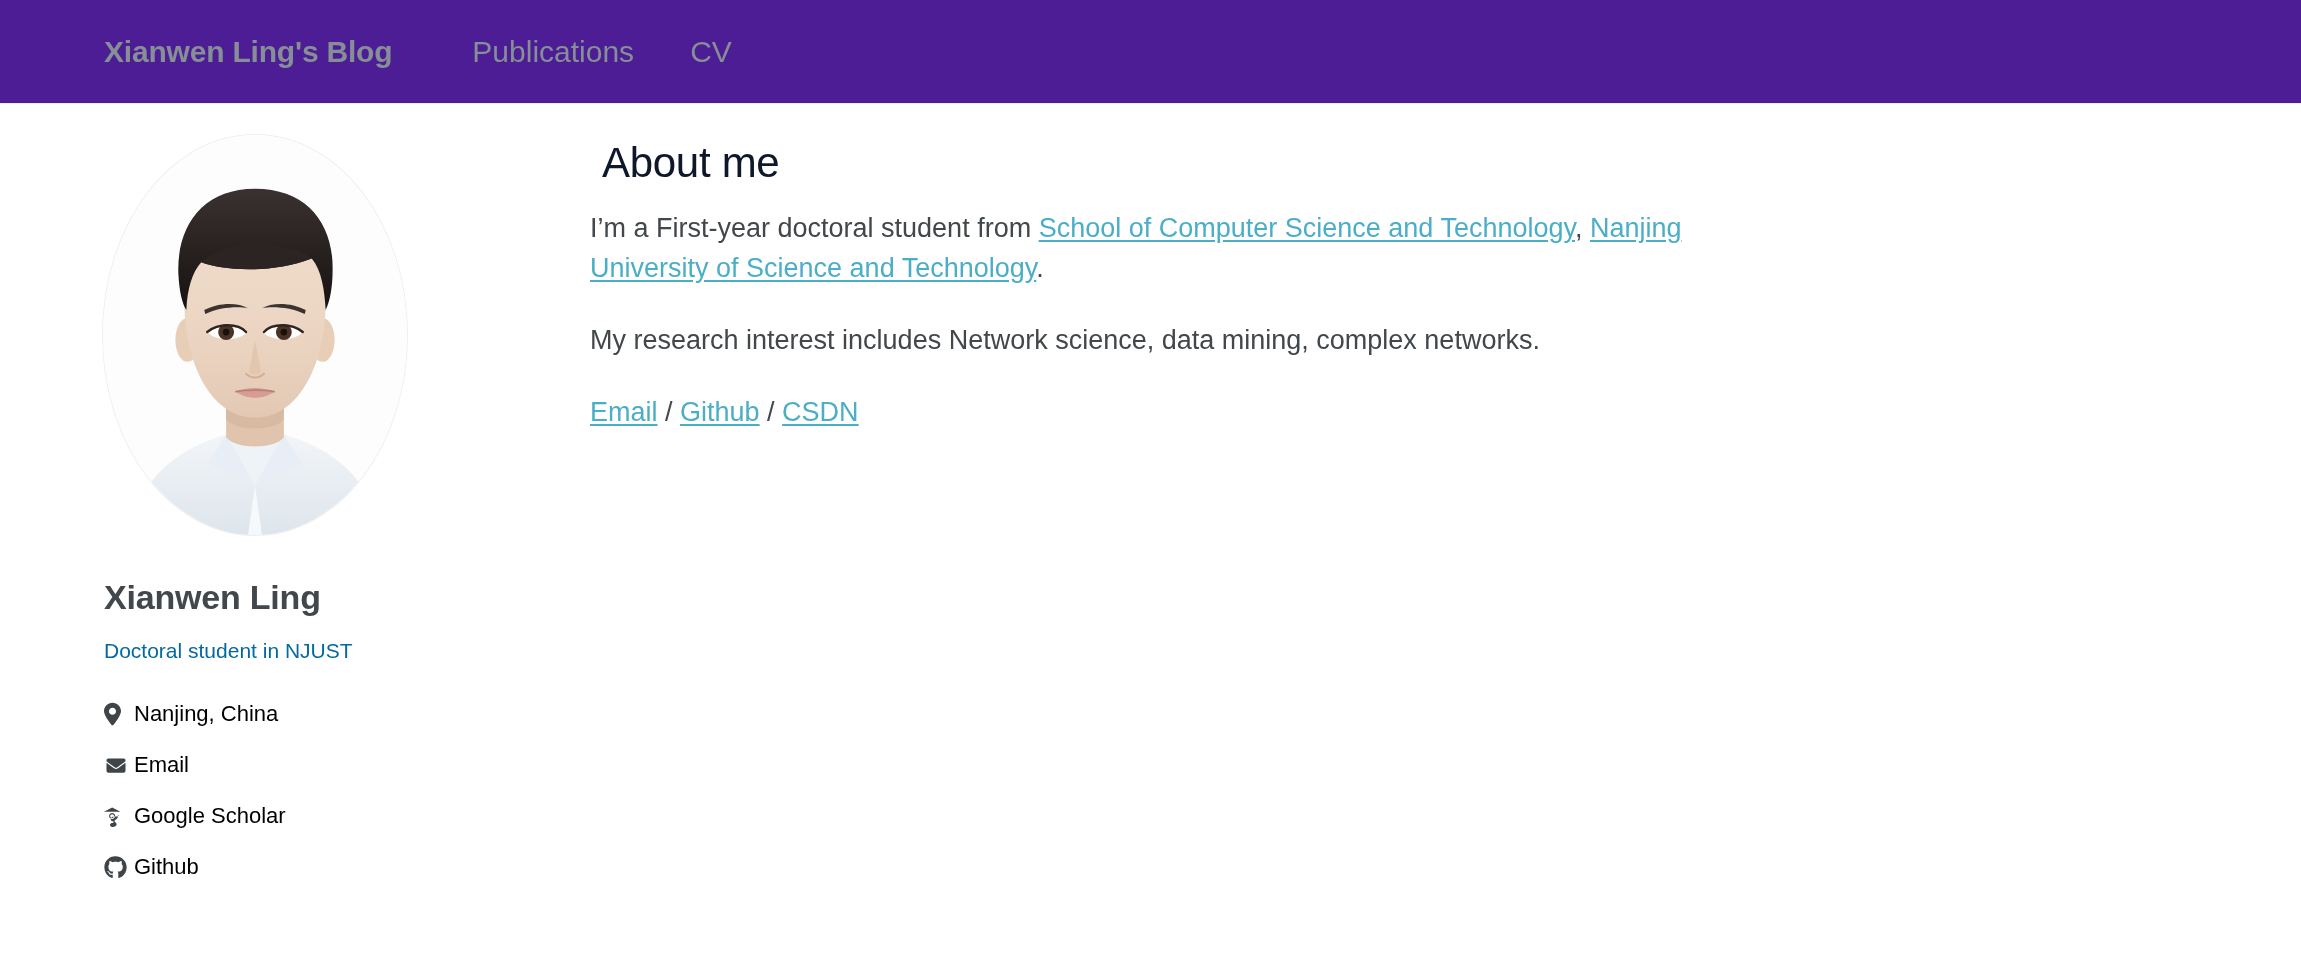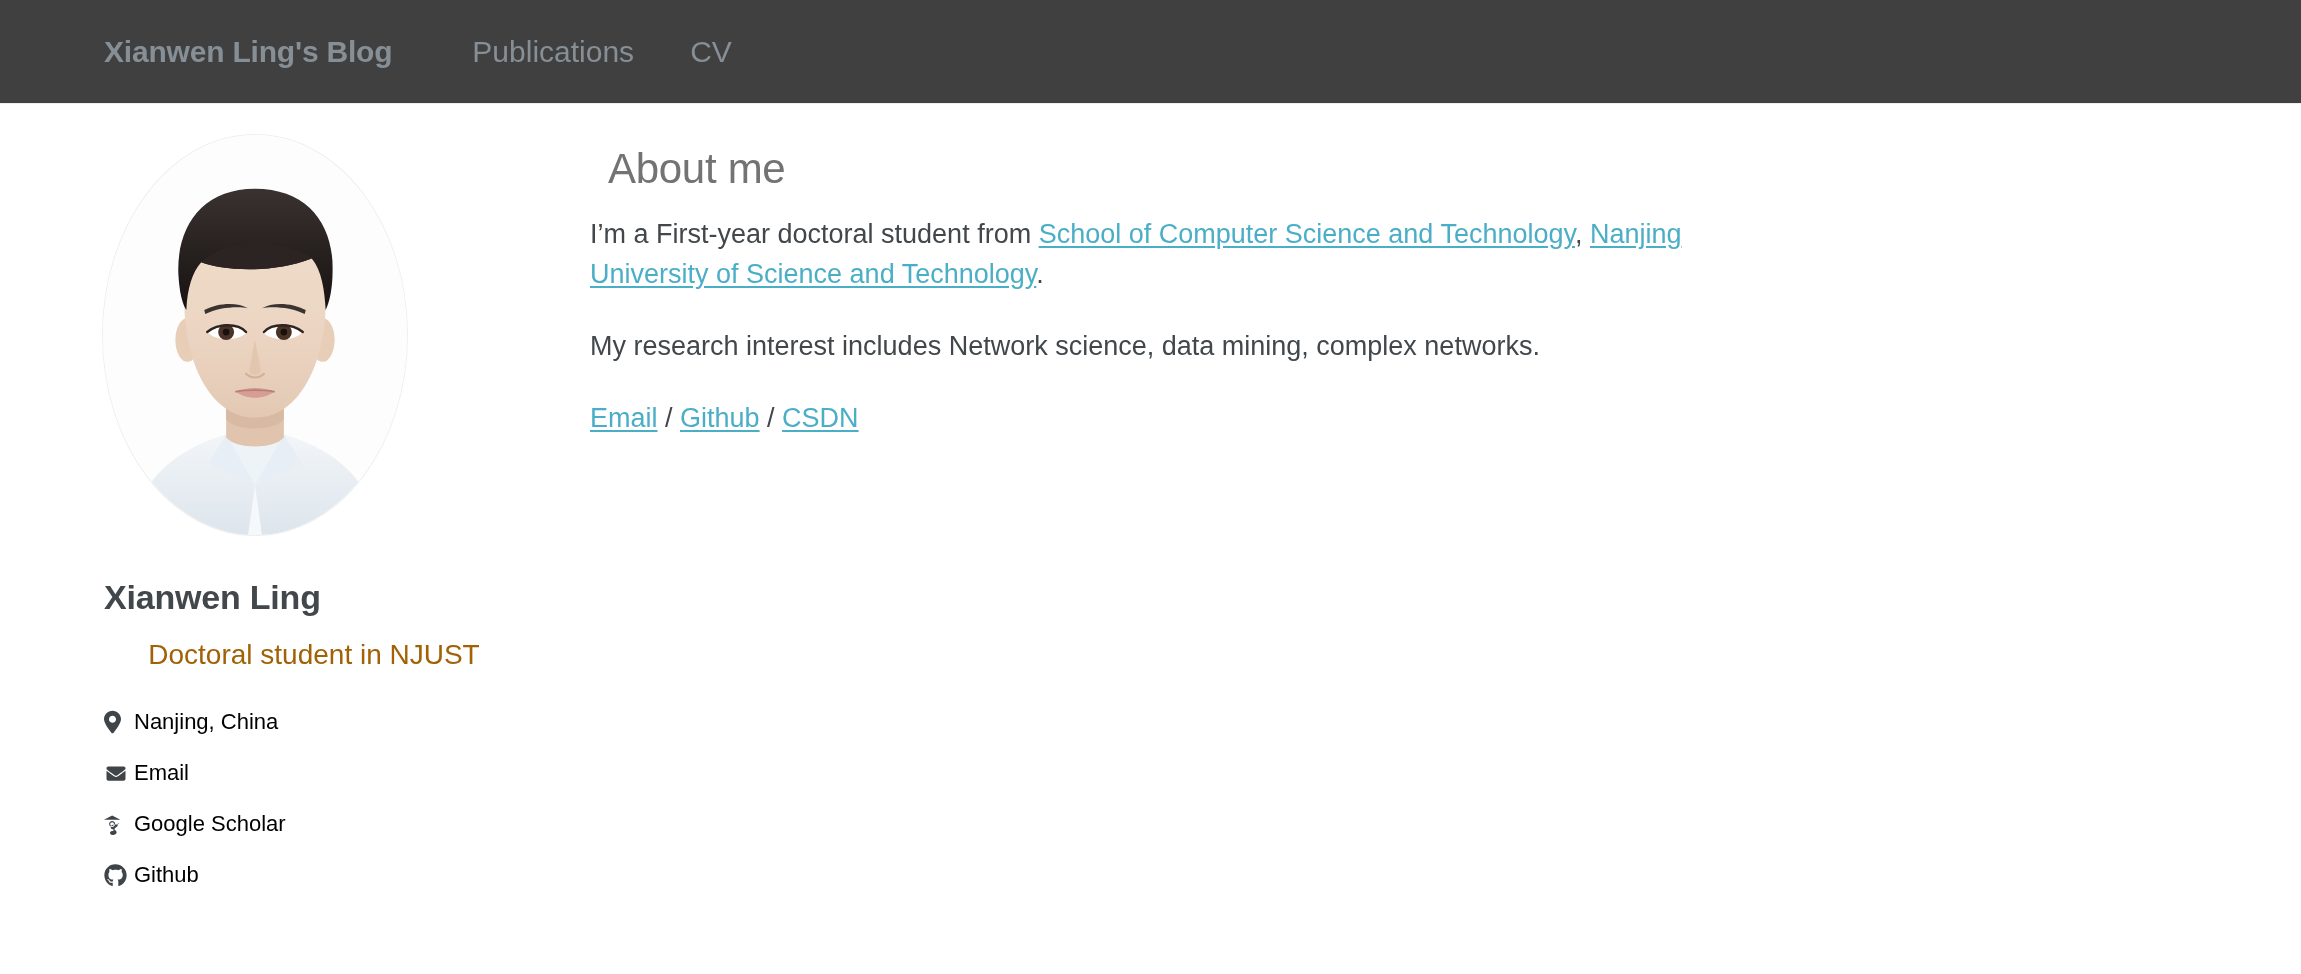--- a/index.html
+++ b/index.html
@@ -17,21 +17,21 @@
   }
 
   
   .navbar {
     height: 104px;
     box-sizing: border-box;
     border-bottom: 1px solid #eceef0;
     display: flex;
     align-items: center;
     padding-left: 104px;
-    background: #404040;
+    background: #4c1d95;
   }
   .brand {
     font-size: 30px;
     font-weight: 700;
     color: #868e96;
     letter-spacing: -0.2px;
     text-decoration: none;
     white-space: nowrap;
   }
   .nav-links {
@@ -82,24 +82,23 @@
   .avatar svg { display: block; width: 100%; height: 100%; }
 
   .person-name {
     font-size: 34px;
     font-weight: 700;
     color: #41474b;
     margin-top: 42px;
     letter-spacing: -0.2px;
   }
   .person-role {
-    font-size: 28px;
-    color: #a16207;
+    font-size: 21px;
+    color: #0369a1;
     margin-top: 22px;
-    text-align: center;
   }
   .contact-list {
     margin-top: 33px;
   }
   .contact-row {
     display: flex;
     align-items: center;
     height: 36px;
     margin-bottom: 15px;
     color: #000000;
@@ -122,22 +121,22 @@
   .content {
     flex: 1 1 auto;
     padding-left: 66px;
     padding-right: 60px;
     max-width: 1320px;
     box-sizing: border-box;
   }
   .content-title {
     font-size: 42px;
     font-weight: 400;
-    color: #737373;
-    margin: 18px;
+    color: #0f172a;
+    margin: 12px;
     padding-top: 4px;
     letter-spacing: -0.3px;
     line-height: 1.1;
   }
   .para {
     font-size: 27px;
     line-height: 1.48;
     color: #41474b;
     margin: 23px 0 0 0;
     max-width: 1290px;

